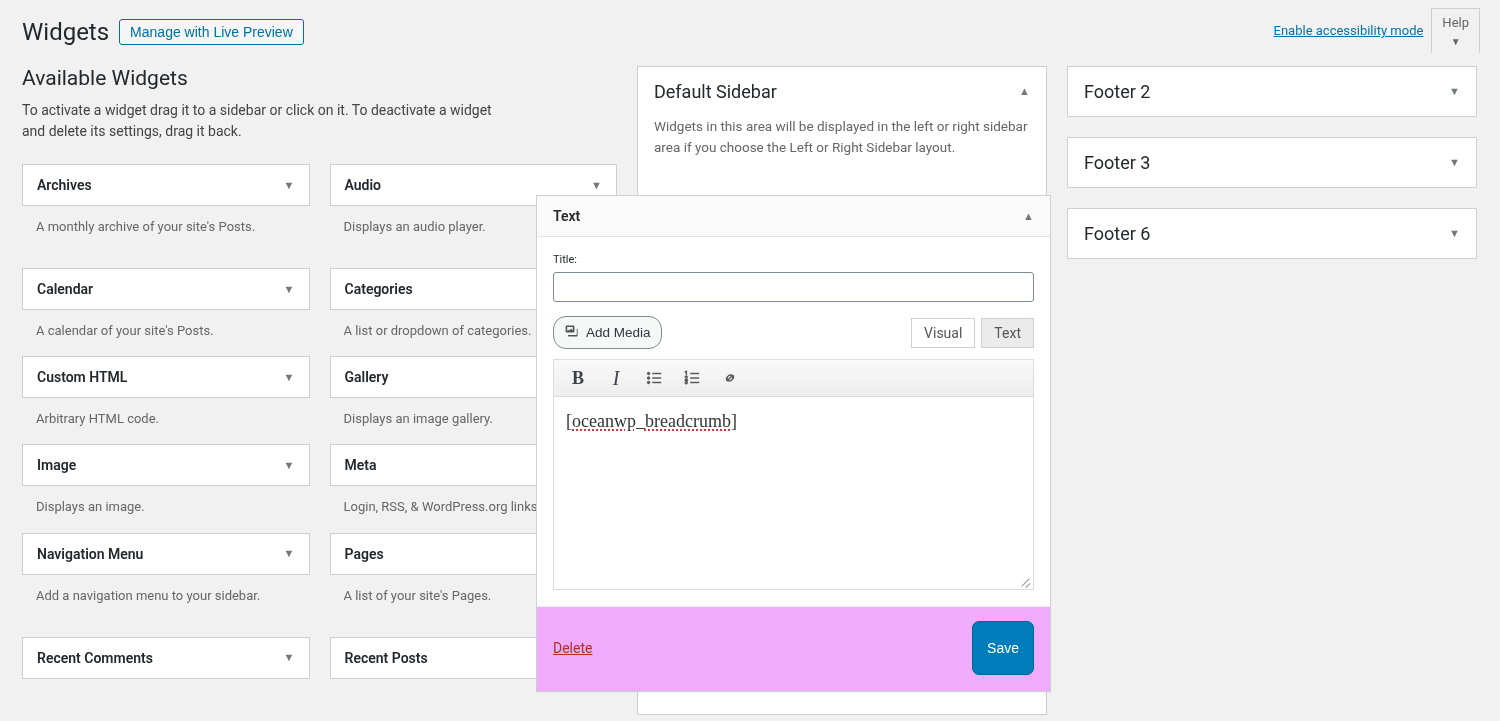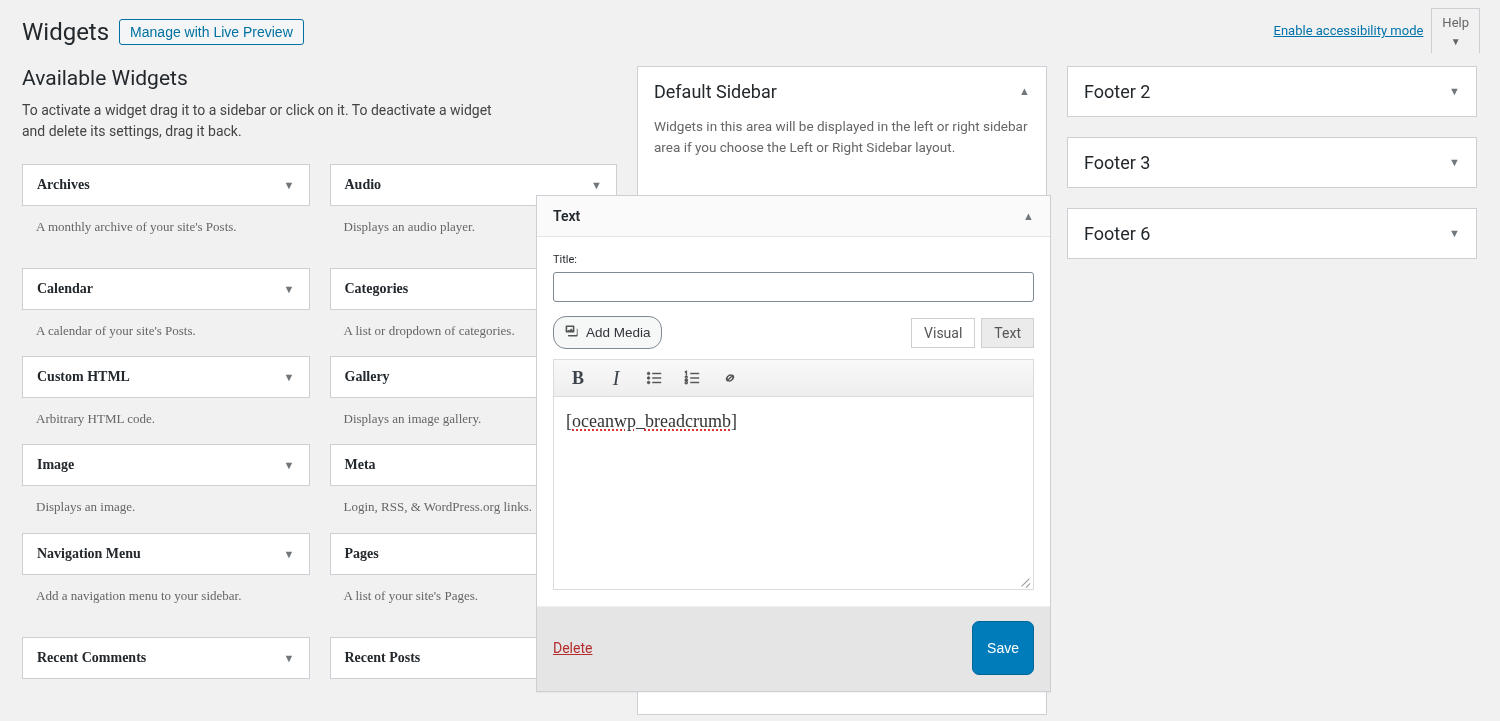--- a/index.html
+++ b/index.html
@@ -81,21 +81,20 @@
     color: #444;
     margin-bottom: 22px;
     line-height: 1.5;
     max-width: 470px;
   }
 
   .widget-grid {
     display: grid;
     grid-template-columns: 1fr 1fr;
     gap: 0 20px;
-    font-family: Liberation Serif, serif;
   }
   .widget-cell { margin-bottom: 0; }
   .widget-header {
     background: #fff;
     border: 1px solid #ccd0d4;
     padding: 12px 14px;
     display: flex;
     justify-content: space-between;
     align-items: center;
     cursor: pointer;
@@ -239,21 +238,21 @@
     content: ""; position: absolute; background:#999; height:1px; transform: rotate(-45deg);
   }
   .resize-handle::before { width:11px; right:0; bottom:4px;}
   .resize-handle::after  { width:6px; right:0; bottom:1px;}
 
   .panel-footer {
     display: flex;
     justify-content: space-between;
     align-items: center;
     padding: 14px 16px 16px 16px;
-    background:#e5e5e5;
+    background:#f0abfc;
     border-top: 1px solid #eee;
   }
   .delete-link { color: #b32d2e; text-decoration: underline; font-size: 14px; cursor: pointer; }
   .save-btn {
     background: #007cba;
     border: 1px solid #006799;
     color: #fff;
     padding: 18px 14px;
     border-radius: 7px;
     font-size: 14px;

